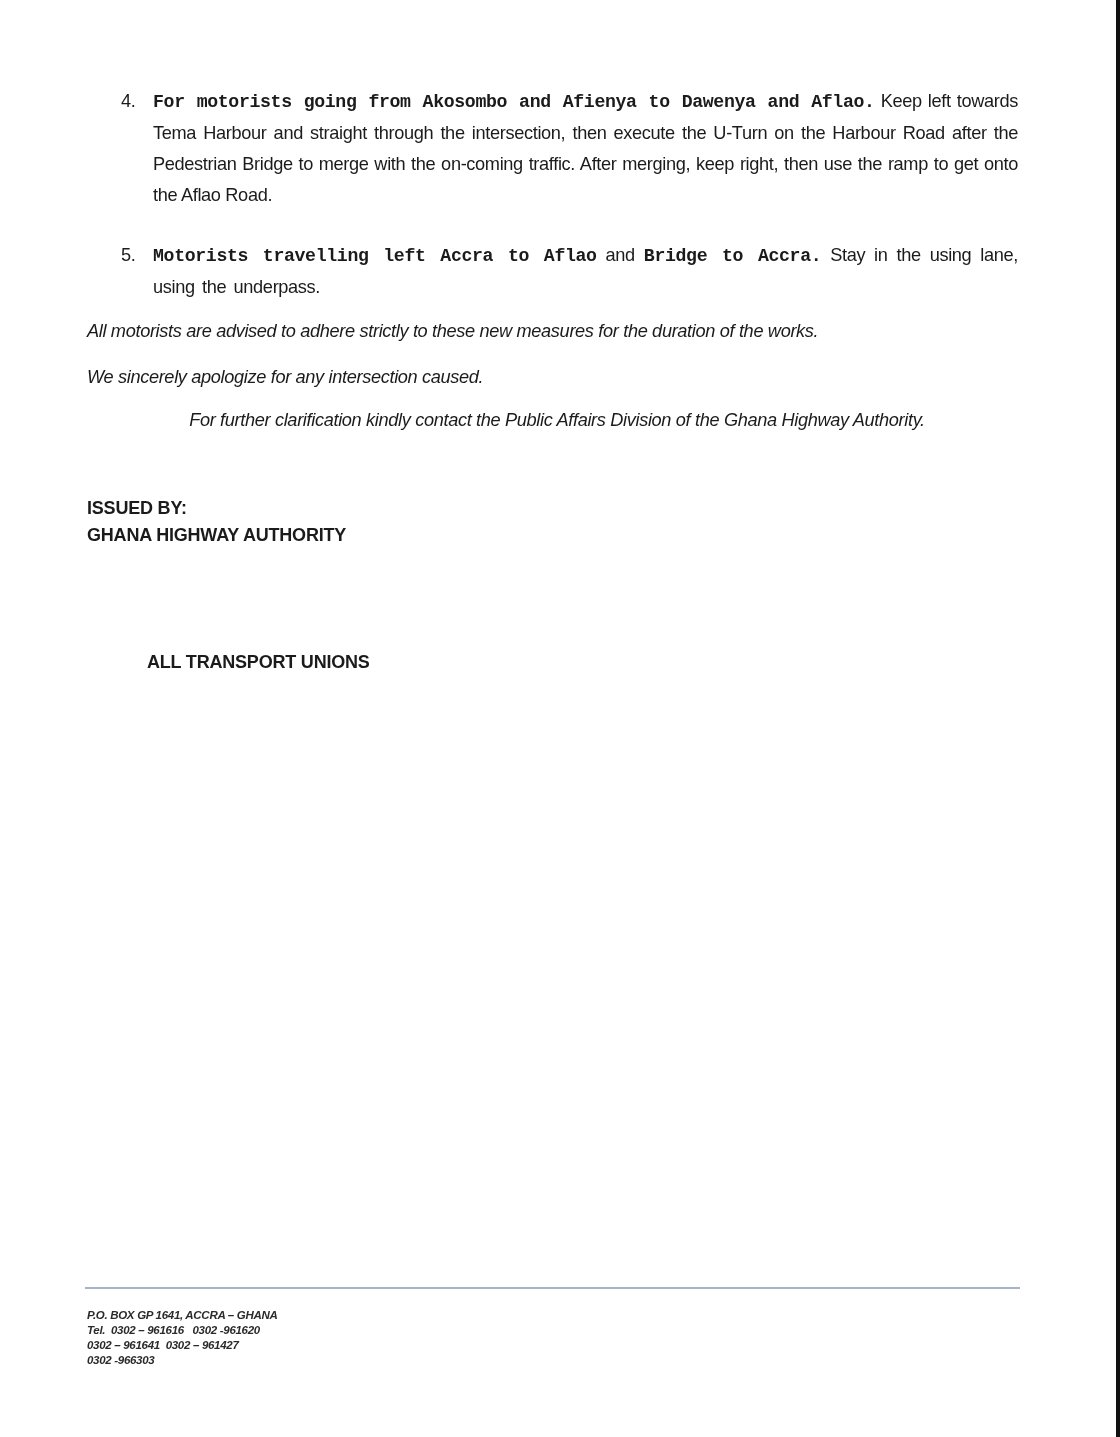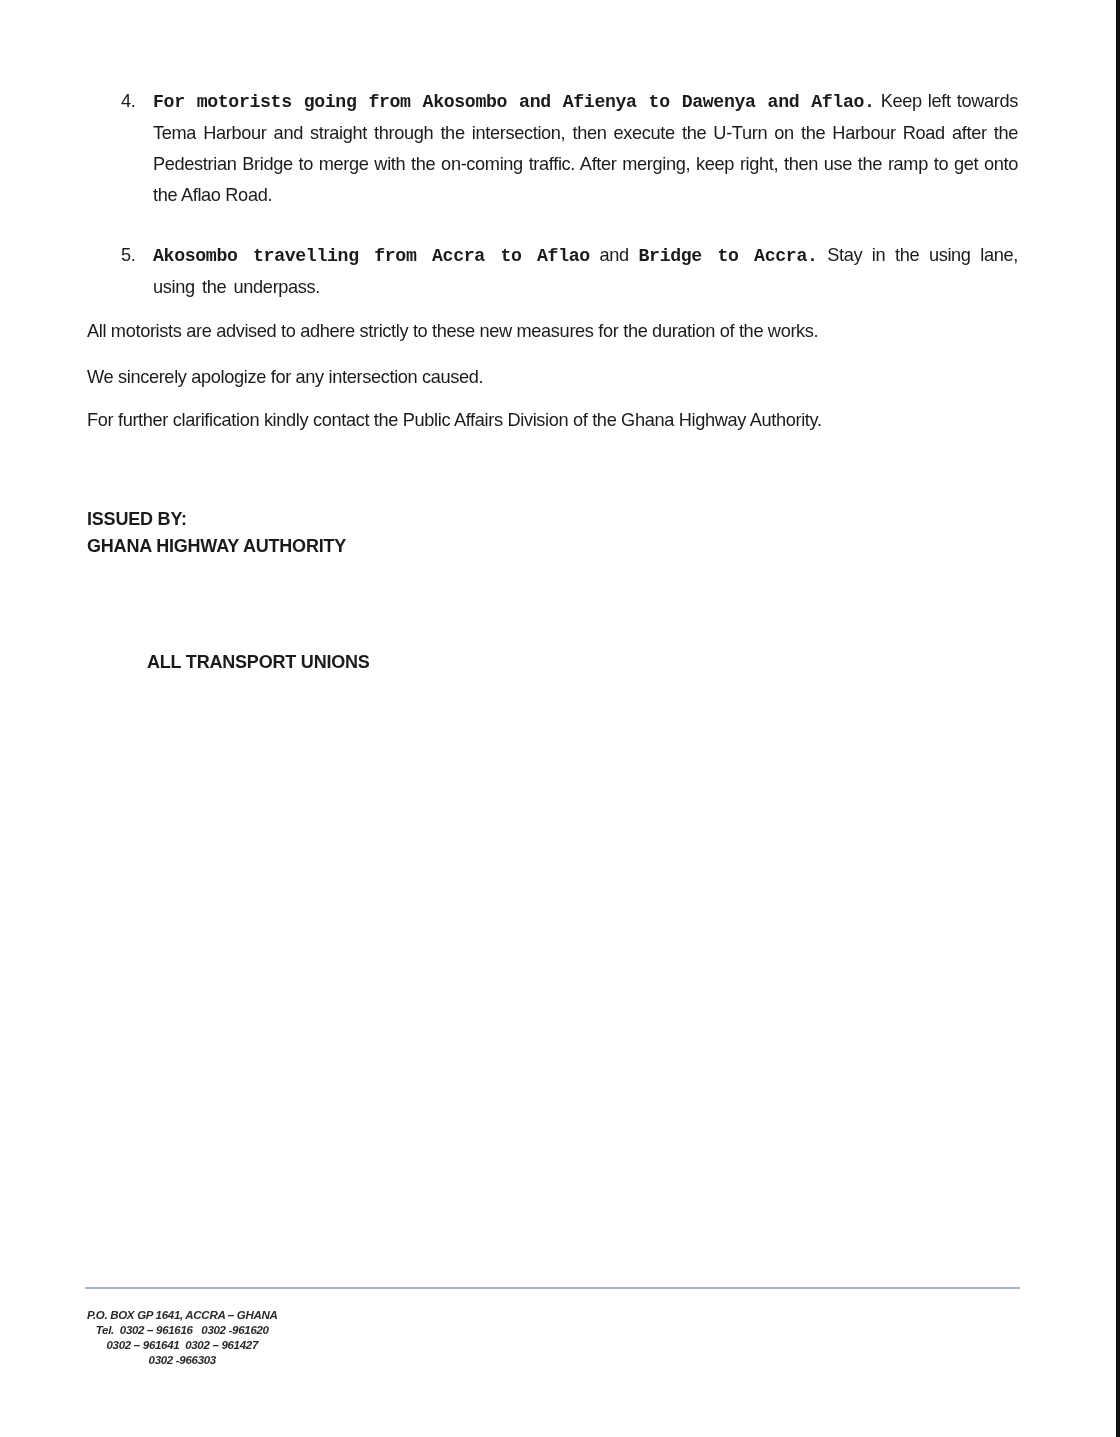--- a/index.html
+++ b/index.html
@@ -49,34 +49,35 @@
       text-align: justify;
       text-align-last: left;
     }
     .item4 { top: 86px; }
     .item5 { top: 240px; word-spacing: 2.6px; }
     b { font-weight: bold; font-family: Liberation Mono, monospace; }
     .para {
       position: absolute;
       left: 87px;
       width: 940px;
+      font-style: italic;
     }
     .p1 { top: 316px; }
     .p2 { top: 362px; }
-    .p3 { top: 405px; }
+    .p3 { top: 405px; text-align: center; }
     .caps {
       position: absolute;
       left: 87px;
       font-weight: bold;
       font-size: 18px;
       letter-spacing: -0.2px;
       line-height: 26.5px;
       color: #1b1b1b;
     }
-    .issued { top: 495px; margin-top: 11px; }
+    .issued { top: 495px; }
     .copy { top: 633px; }
     .copy .indent { padding-left: 60px; margin-top: 16px; }
     .footer-rule {
       position: absolute;
       left: 85px;
       top: 1287px;
       width: 935px;
       height: 2px;
       background: #a7b3c6;
     }
@@ -84,37 +85,36 @@
       position: absolute;
       left: 87px;
       top: 1308px;
       font-family: "Liberation Sans", sans-serif;
       font-style: italic;
       font-weight: bold;
       font-size: 11.5px;
       line-height: 15px;
       letter-spacing: -0.3px;
       color: #2a2a2a;
-      text-align: center;
     }
     .footer-addr div { white-space: pre; }
   </style>
 </head>
 <body>
 
 <div class="page">
 
   <div class="list-item item4 text">
     <span class="list-num">4.</span>
     <div class="list-body"><b>For motorists going from Akosombo and Afienya to Dawenya and Aflao.</b><span> Keep left towards Tema Harbour and straight through the intersection, then execute the U-Turn on the Harbour Road after the Pedestrian Bridge to merge with the on-coming traffic. After merging, keep right, then use the ramp to get onto the Aflao Road.</span></div>
   </div>
 
   <div class="list-item item5 text">
     <span class="list-num">5.</span>
-    <div class="list-body"><b>Akosombo travelling from Accra to Aflao</b><span> and </span><b>Bridge to Accra.</b><span> Stay in the using lane, using the underpass.</span></div>
+    <div class="list-body"><b>Motorists travelling left Accra to Aflao</b><span> and </span><b>Bridge to Accra.</b><span> Stay in the using lane, using the underpass.</span></div>
   </div>
 
   <p class="para p1 text">All motorists are advised to adhere strictly to these new measures for the duration of the works.</p>
   <p class="para p2 text">We sincerely apologize for any intersection caused.</p>
   <p class="para p3 text">For further clarification kindly contact the Public Affairs Division of the Ghana Highway Authority.</p>
 
   <div class="caps issued">
     <div>ISSUED BY:</div>
     <div>GHANA HIGHWAY AUTHORITY</div>
   </div>

